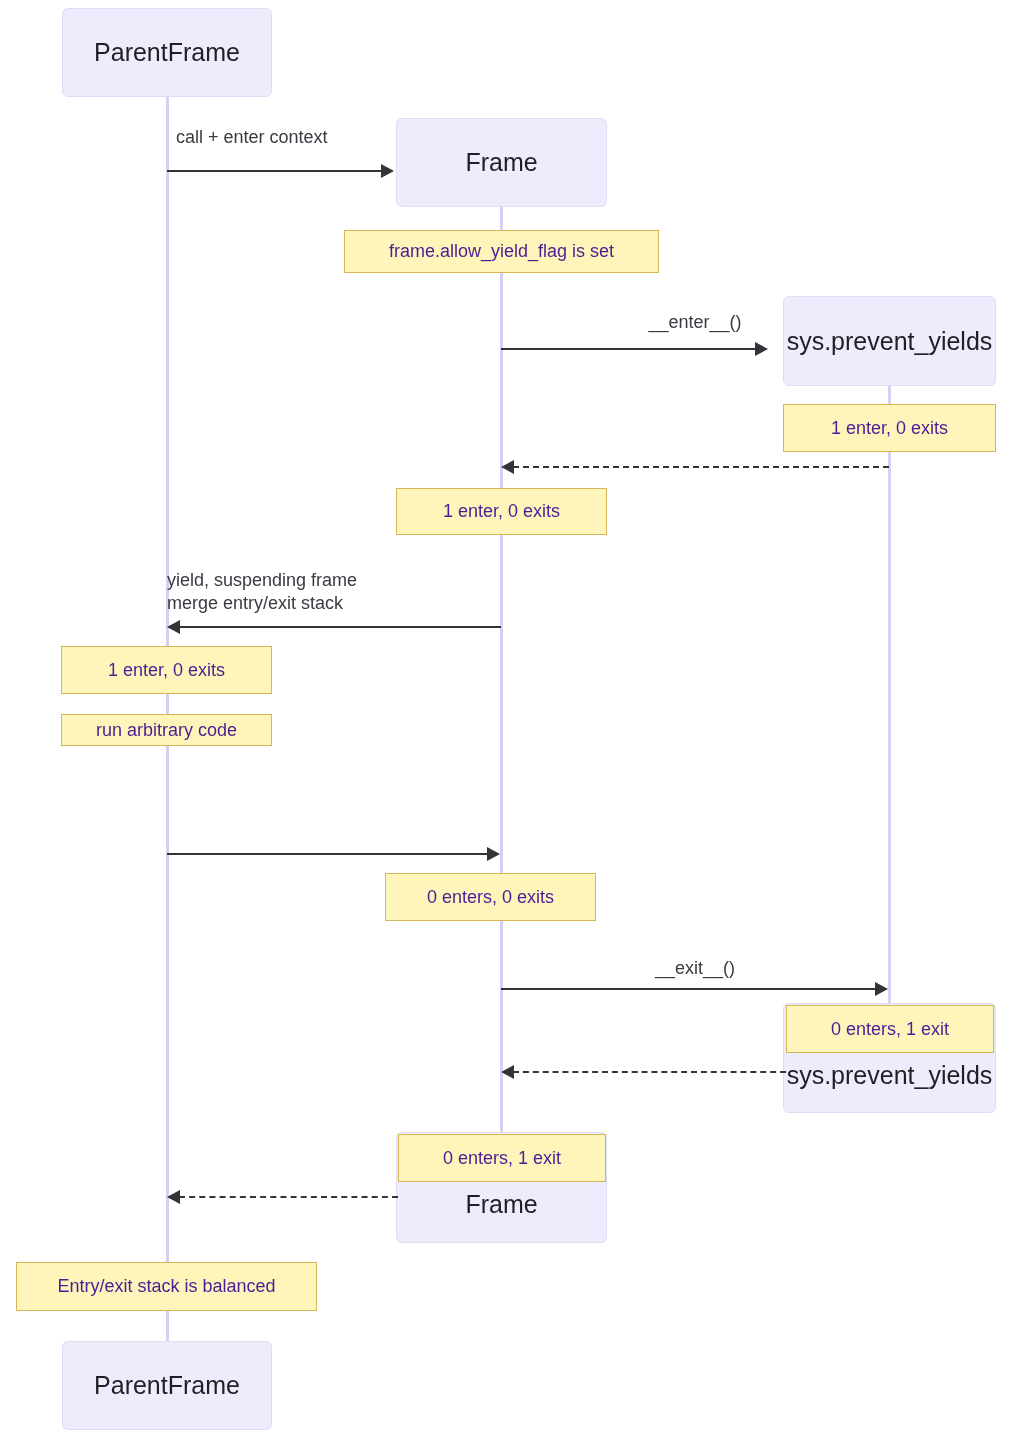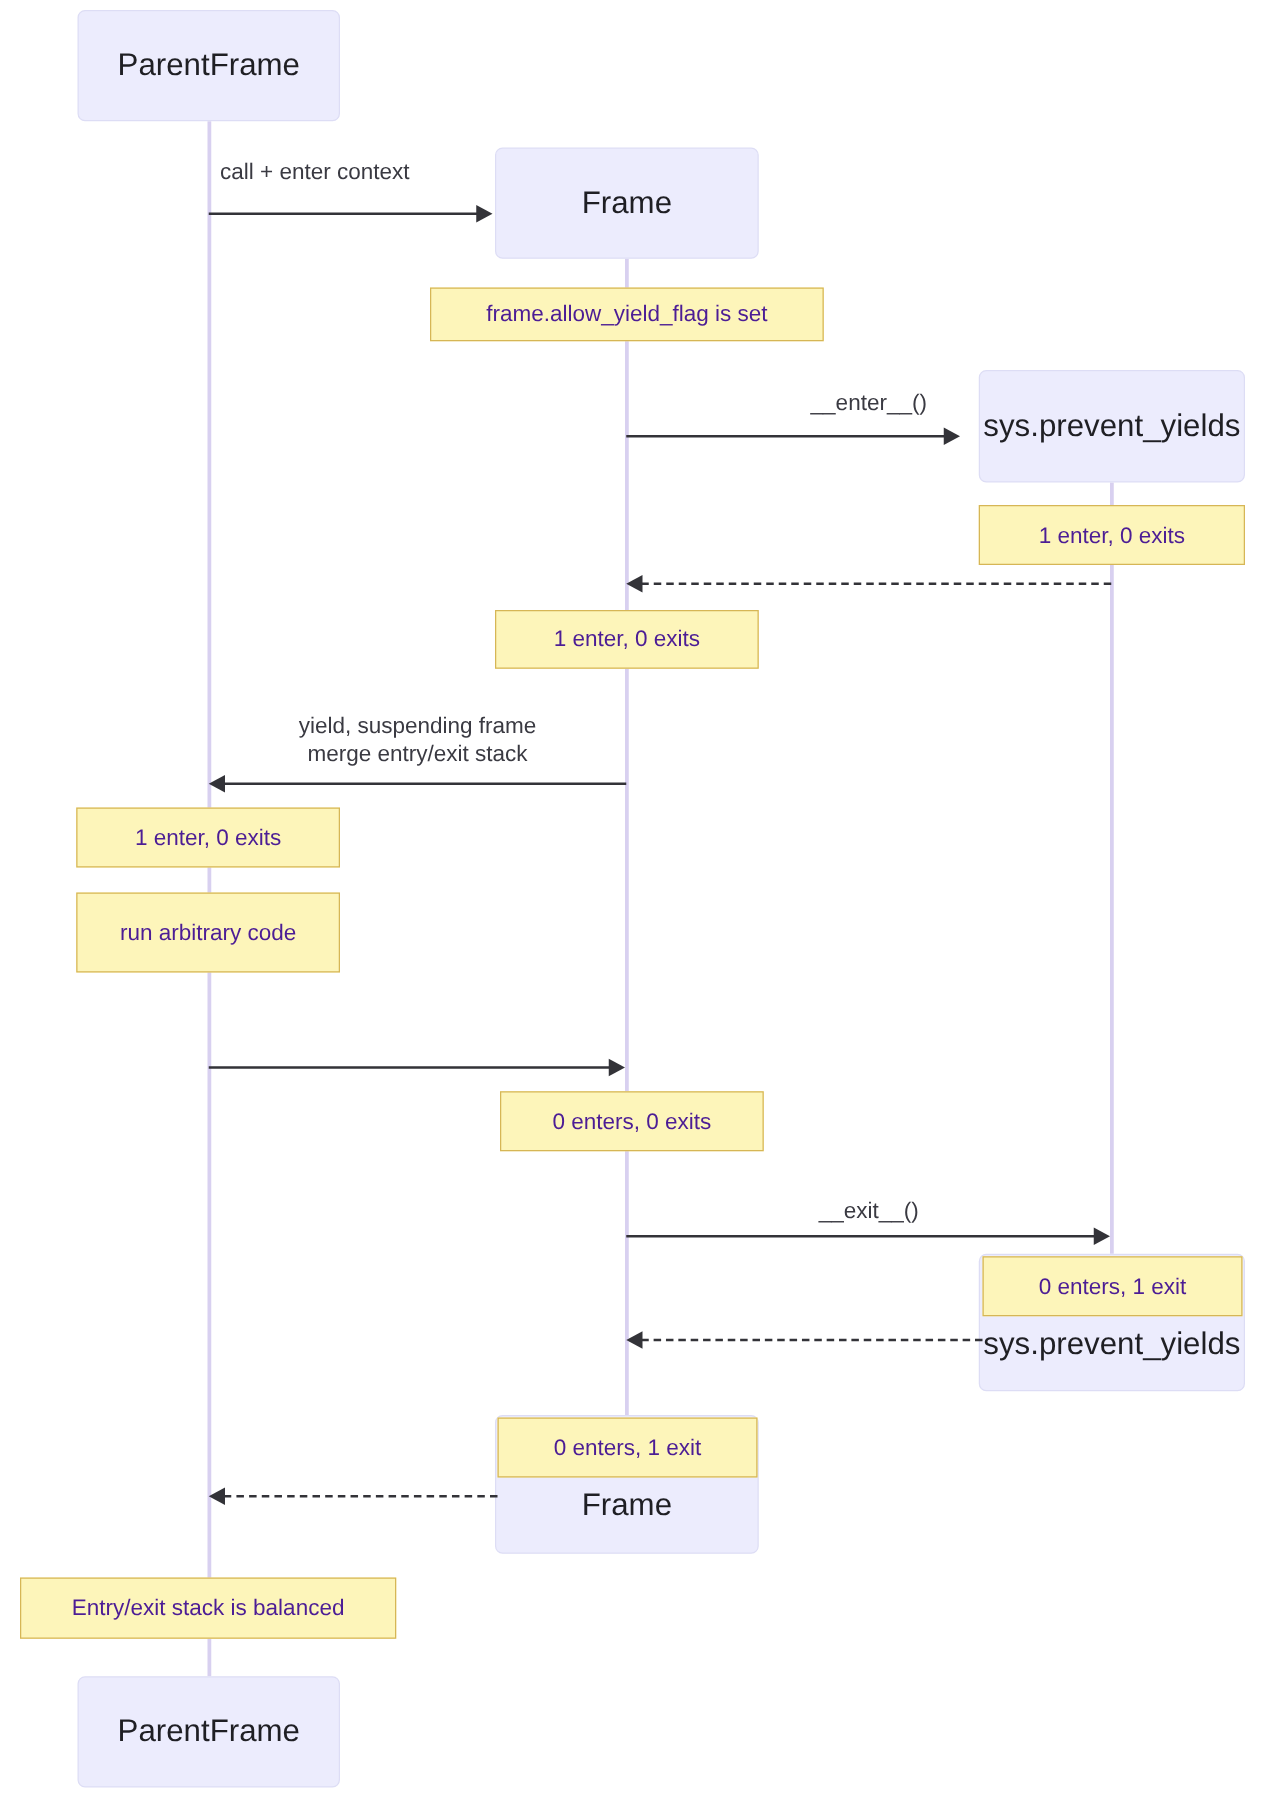--- a/index.html
+++ b/index.html
@@ -117,37 +117,37 @@
     <span>1 enter, 0 exits</span>
   </div>
 
   <div class="arrow-line dotted" style="left:513px; top:466px; width:376px;"></div>
   <div class="arrow-head left" style="left:501px; top:460px;"></div>
 
   <div class="note" style="left:396px; top:488px; width:211px; height:47px;">
     <span>1 enter, 0 exits</span>
   </div>
 
-  <div class="msg-label" style="left:167px; top:569px; width:334px; text-align:center;">yield, suspending frame
+  <div class="msg-label" style="left:167px; top:569px; width:334px; text-align:left;">yield, suspending frame
 merge entry/exit stack</div>
   <div class="arrow-line" style="left:179px; top:626px; width:322px;"></div>
   <div class="arrow-head left" style="left:167px; top:620px;"></div>
 
   <div class="note" style="left:61px; top:646px; width:211px; height:48px;">
     <span>1 enter, 0 exits</span>
   </div>
 
-  <div class="note" style="left:61px; top:714px; width:211px; height:64px;">
+  <div class="note" style="left:61px; top:714px; width:211px; height:32px;">
     <span>run arbitrary code</span>
   </div>
 
   <div class="arrow-line" style="left:167px; top:853px; width:322px;"></div>
   <div class="arrow-head right" style="left:487px; top:847px;"></div>
 
-  <div class="note" style="left:400px; top:873px; width:211px; height:48px;">
+  <div class="note" style="left:385px; top:873px; width:211px; height:48px;">
     <span>0 enters, 0 exits</span>
   </div>
 
   <div class="msg-label" style="left:501px; top:957px; width:388px; ">__exit__()</div>
   <div class="arrow-line" style="left:501px; top:988px; width:376px;"></div>
   <div class="arrow-head right" style="left:875px; top:982px;"></div>
 
   <div class="actor-box top-label" style="left:783px; top:1003px; width:213px; height:110px; padding-top:57px;">
     <span>sys.prevent_yields</span>
   </div>

